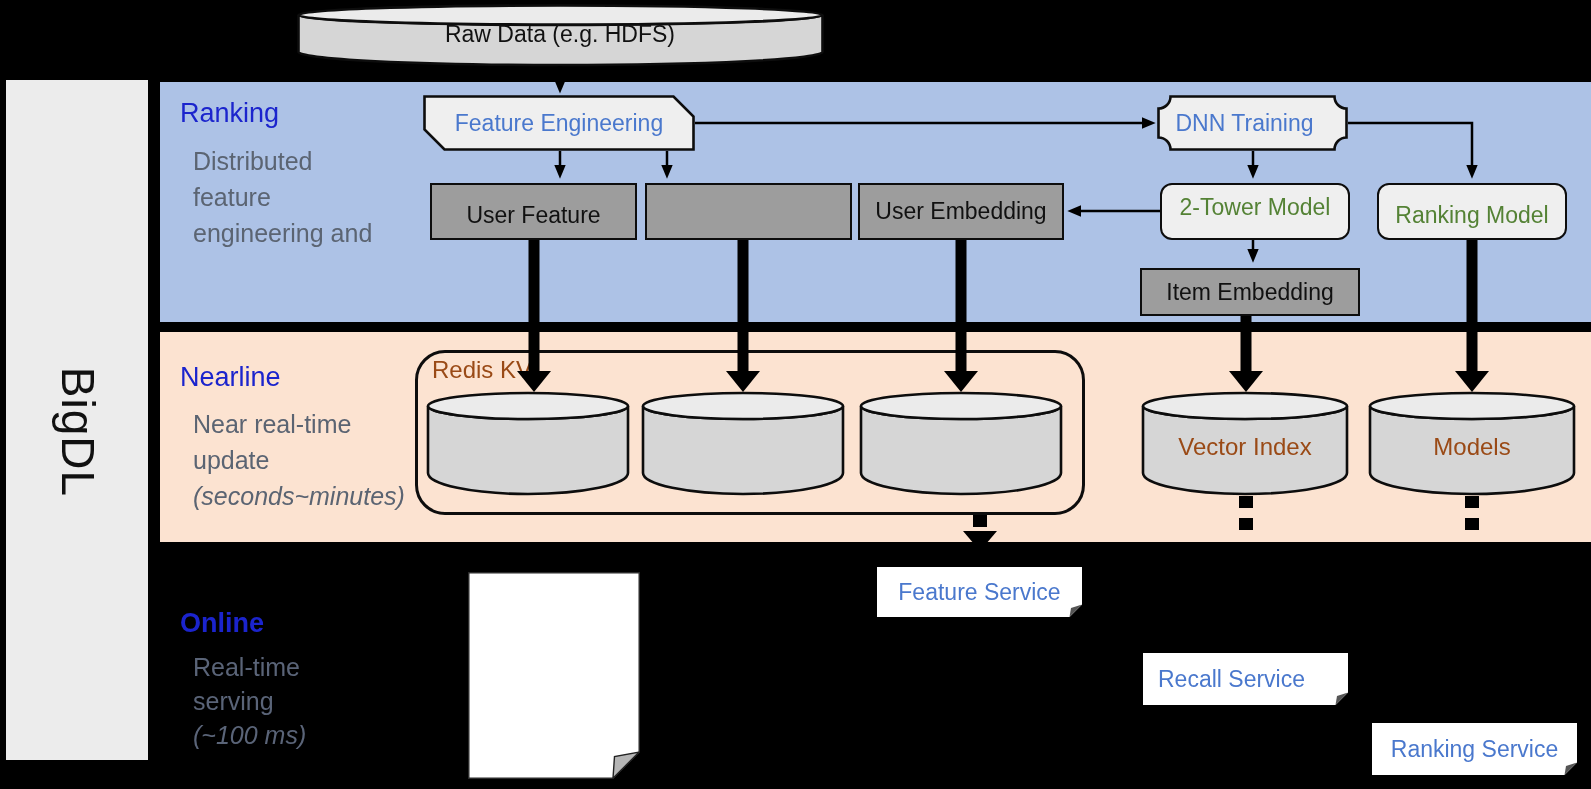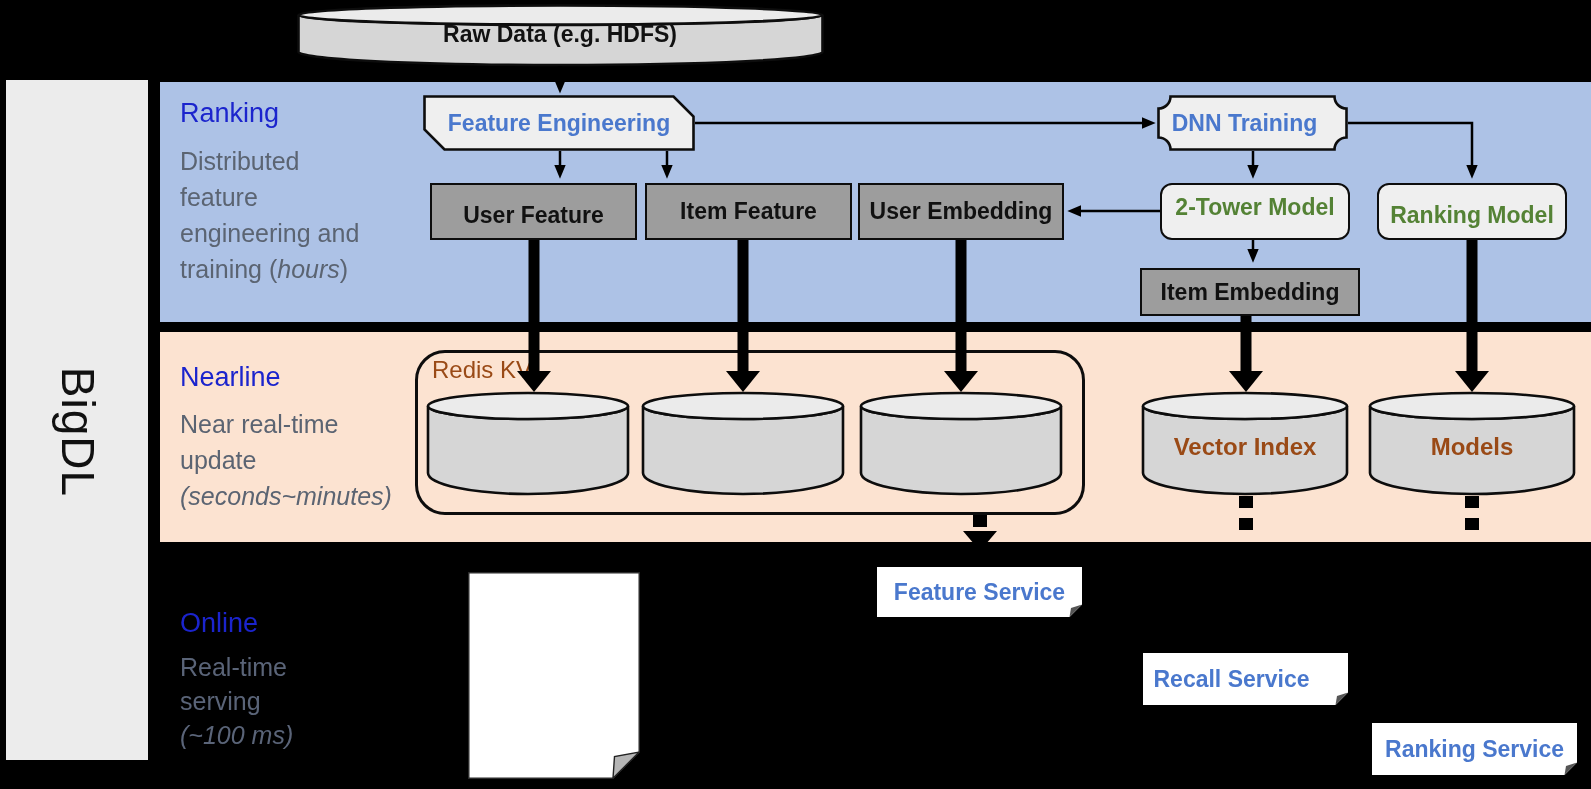--- a/index.html
+++ b/index.html
@@ -6,26 +6,26 @@
   .stage{position:relative;width:1591px;height:789px;background:#000;overflow:hidden;
          font-family:"Liberation Sans",sans-serif;}
   .abs{position:absolute;}
   .band{position:absolute;left:160px;width:1431px;}
   .band.offline{top:82px;height:240px;background:#adc2e6;}
   .band.nearline{top:332px;height:210px;background:#fce3d1;}
   .sidebar{position:absolute;left:6px;top:80px;width:142px;height:680px;background:#ececec;}
   .bigdl{position:absolute;left:78px;top:432px;transform:translate(-50%,-50%) rotate(90deg);
          font-size:46px;color:#111;white-space:nowrap;letter-spacing:1px;}
   .section-title{position:absolute;font-size:27px;color:#1b24cd;}
-  .section-title.online-t{font-weight:400;}
-  .desc{position:absolute;font-size:25px;line-height:36px;color:#5b6472;}
+  .section-title.online-t{font-weight:700;}
+  .desc{position:absolute;font-size:25px;line-height:36px;color:#5b6472;margin-left:13px;}
   .desc.on-black{color:#5a6478;line-height:34px;}
   .it{font-style:italic;}
   .node-label{position:absolute;display:flex;align-items:center;justify-content:center;
-              text-align:center;font-size:23px;color:#111;font-weight:bold;}
+              text-align:center;font-size:23px;color:#111;}
   .t-blue{color:#4a78cd;}
   .t-green{color:#548235;}
   .t-brown{color:#9a4a16;}
   .darkbox{position:absolute;background:#9d9d9d;border:2.6px solid #0d0d0d;box-sizing:border-box;}
   .roundbox{position:absolute;background:#efefef;border:2.6px solid #0d0d0d;border-radius:12px;box-sizing:border-box;}
   .container-kv{position:absolute;left:415px;top:350px;width:670px;height:165px;
                 border:3px solid #0d0d0d;border-radius:30px;box-sizing:border-box;}
   svg{display:block;}
   .overlay{position:absolute;left:0;top:0;pointer-events:none;}
 </style>
@@ -44,38 +44,36 @@
     <path d="M2.5,12 L2.5,49 A262,13 0 0 0 526.5,49 L526.5,12 A262,10 0 0 1 2.5,12 Z" fill="#d6d6d6" stroke="#0d0d0d" stroke-width="2.6"></path>
     <ellipse cx="264.5" cy="12" rx="262" ry="9.5" fill="#ebebeb" stroke="#0d0d0d" stroke-width="2.6"></ellipse>
   </svg>
   <div class="node-label" style="left:296px;top:14px;width:528px;height:40px">Raw Data (e.g. HDFS)</div>
 
   <div class="section-title" style="left:180px;top:98px">Ranking</div>
   <div class="desc" style="left:180px;top:143px">
     <div>Distributed</div>
     <div>feature</div>
     <div>engineering and</div>
-    <div><span>training (</span><span class="it">hours</span><span>)</span></div>
   </div>
 
   <svg class="abs" style="left:423px;top:95px" width="272" height="56">
     <path d="M1.5,1.5 L250.5,1.5 L270.5,21.5 L270.5,54.5 L21.5,54.5 L1.5,34.5 Z" fill="#efefef" stroke="#0d0d0d" stroke-width="2.6"></path>
   </svg>
   <div class="node-label t-blue" style="left:423px;top:95px;width:272px;height:56px">Feature Engineering</div>
 
   <svg class="abs" style="left:1157px;top:95px" width="191" height="56">
     <path d="M13.5,1.5 H177.5 A12,12 0 0 0 189.5,13.5 V42.5 A12,12 0 0 0 177.5,54.5 H13.5 A12,12 0 0 0 1.5,42.5 V13.5 A12,12 0 0 0 13.5,1.5 Z" fill="#efefef" stroke="#0d0d0d" stroke-width="2.6"></path>
   </svg>
   <div class="node-label t-blue" style="left:1149px;top:95px;width:191px;height:56px">DNN Training</div>
 
   <div class="darkbox" style="left:430px;top:183px;width:207px;height:57px"></div>
   <div class="node-label" style="left:430px;top:183px;width:207px;height:64px">User Feature</div>
 
   <div class="darkbox" style="left:645px;top:183px;width:207px;height:57px"></div>
-  <div class="node-label" style="left:645px;top:183px;width:207px;height:57px">Item Feature</div>
 
   <div class="darkbox" style="left:858px;top:183px;width:206px;height:57px"></div>
   <div class="node-label" style="left:858px;top:183px;width:206px;height:57px">User Embedding</div>
 
   <div class="roundbox" style="left:1160px;top:183px;width:190px;height:57px"></div>
   <div class="node-label t-green" style="left:1160px;top:183px;width:190px;height:49px">2-Tower Model</div>
 
   <div class="roundbox" style="left:1377px;top:183px;width:190px;height:57px"></div>
   <div class="node-label t-green" style="left:1377px;top:183px;width:190px;height:65px">Ranking Model</div>
 

